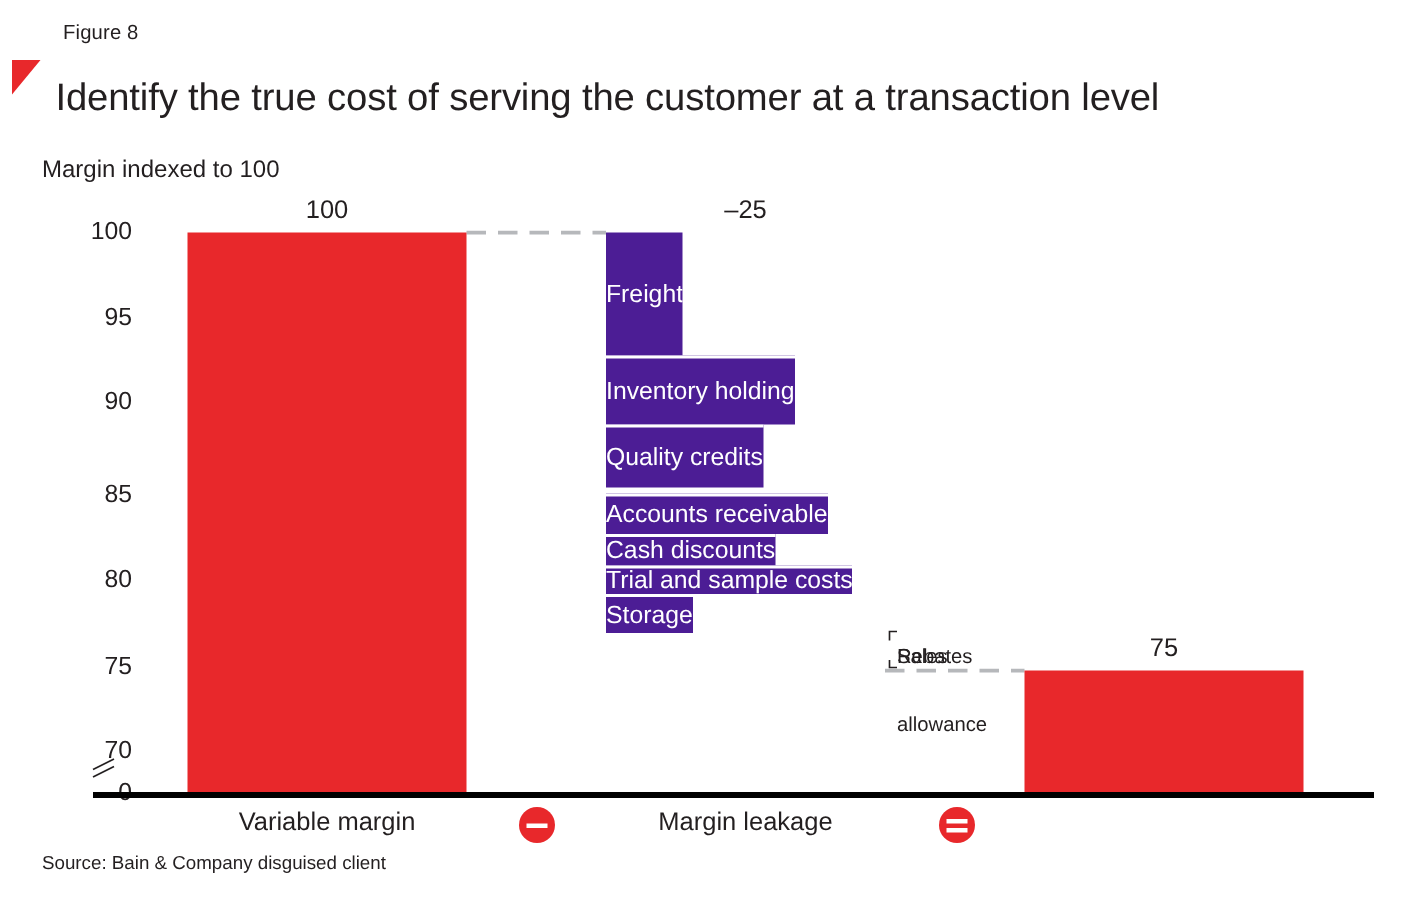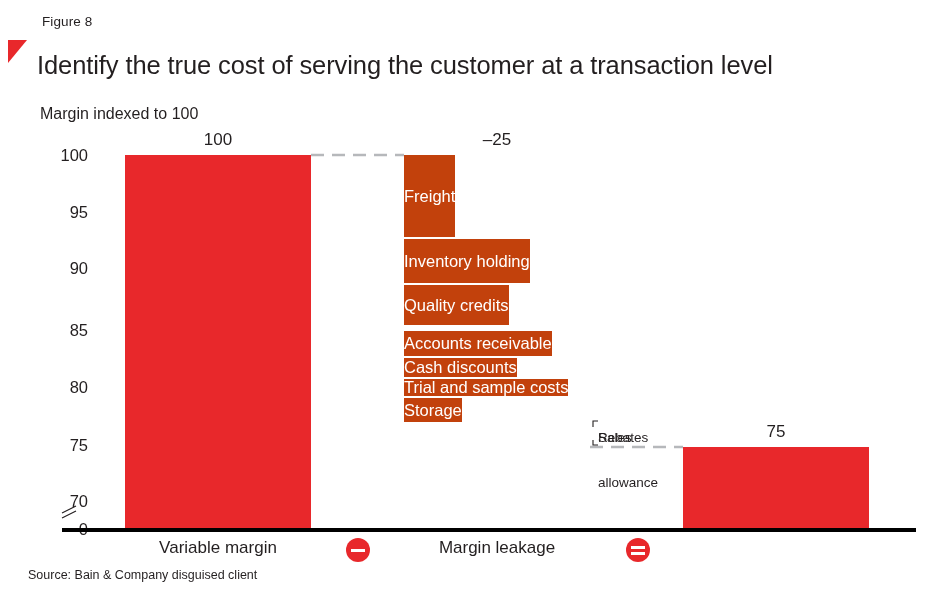--- a/index.html
+++ b/index.html
@@ -54,21 +54,21 @@
   
   #chart {
     position: absolute;
     left: 0;
     top: 0;
     width: 950px;
     height: 604px;
   }
   #y-axis-title {
     position: absolute;
-    left: 40px;
+    left: 28px;
     top: 105px;
     font-size: 16px;
     color: #231f20;
     white-space: nowrap;
   }
 
   .y-tick {
     position: absolute;
     right: 0;
     width: 56px;
@@ -105,21 +105,21 @@
   
   .bar-red {
     position: absolute;
     background: #e8282b;
   }
   .stack {
     position: absolute;
   }
   .seg {
     position: absolute;
-    background: #c2410c;
+    background: #4c1d95;
     box-sizing: border-box;
     border-top: 2px solid #ffffff;
     display: flex;
     align-items: center;
     justify-content: flex-start;
     overflow: hidden;
   }
   .seg:first-child { border-top: none; }
   .seg-label {
     color: #ffffff;

